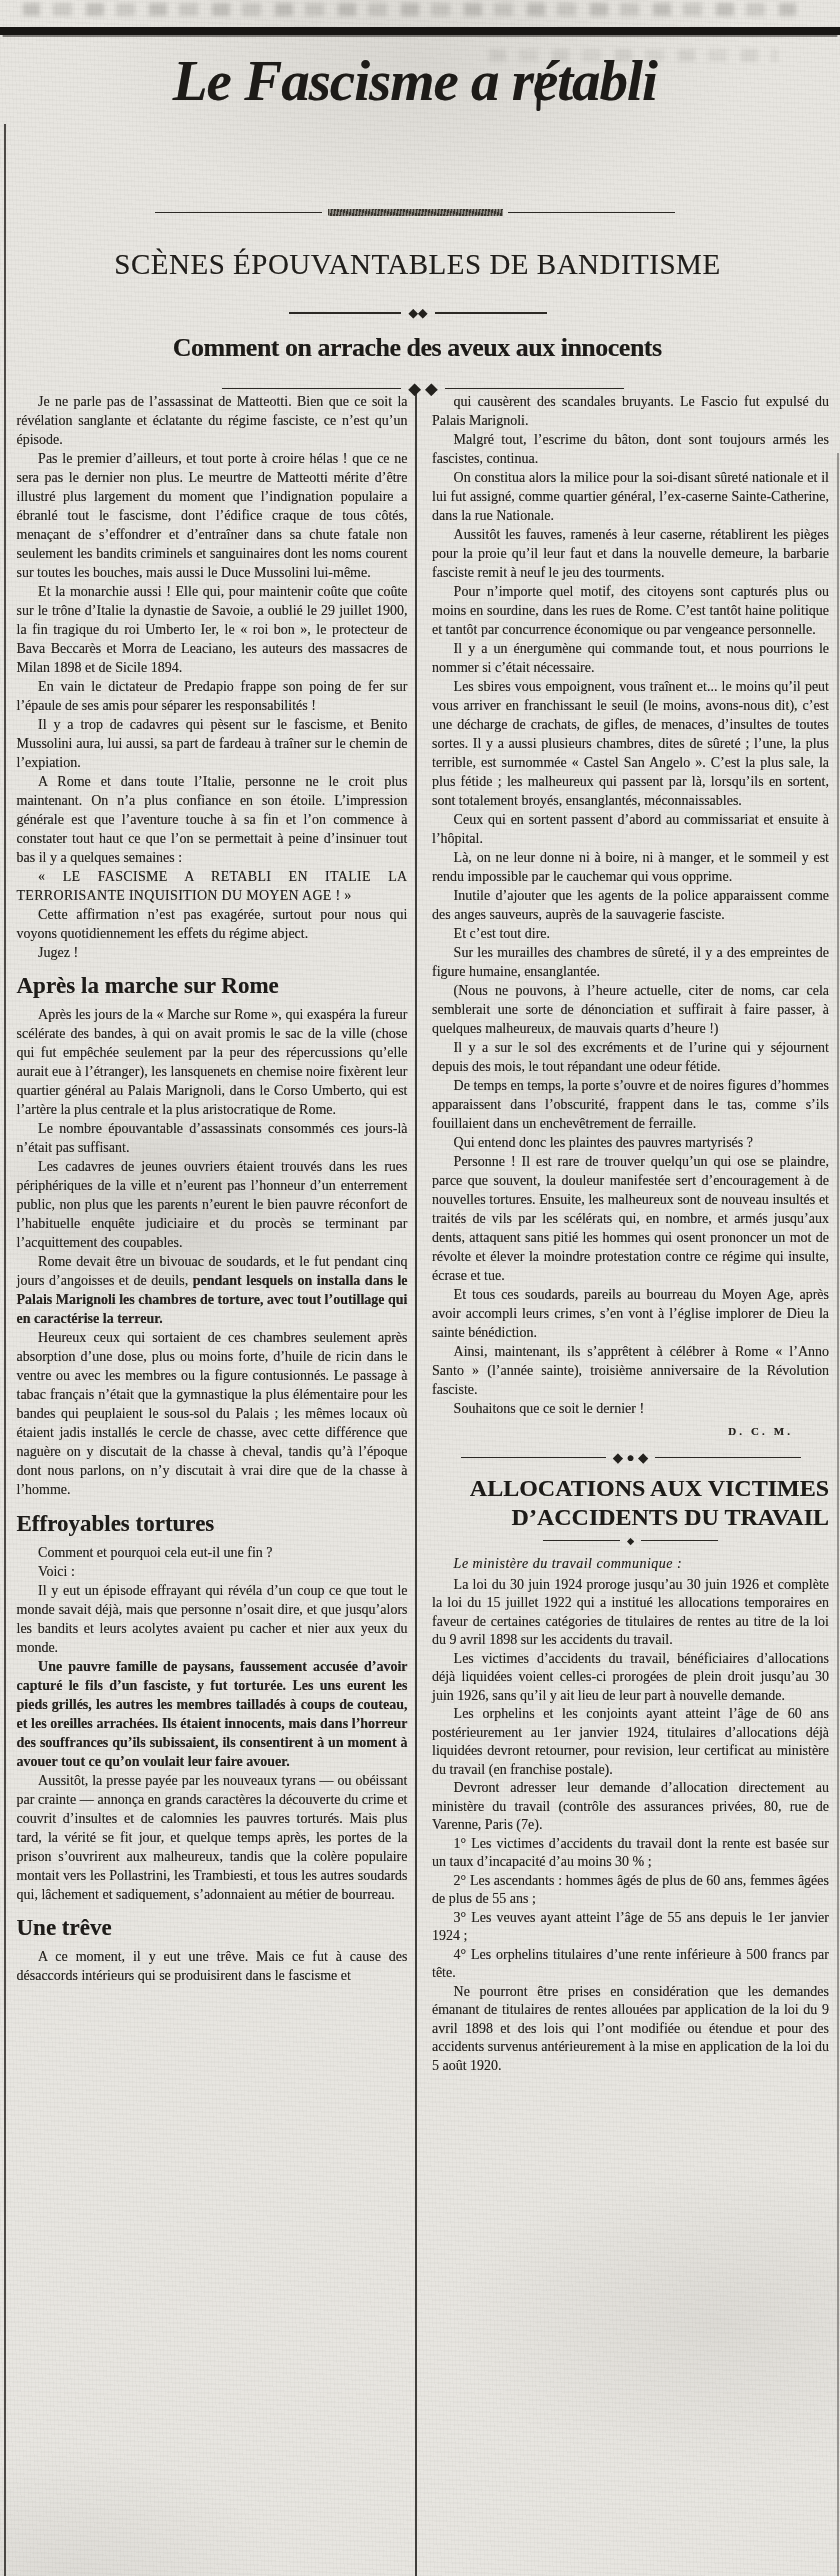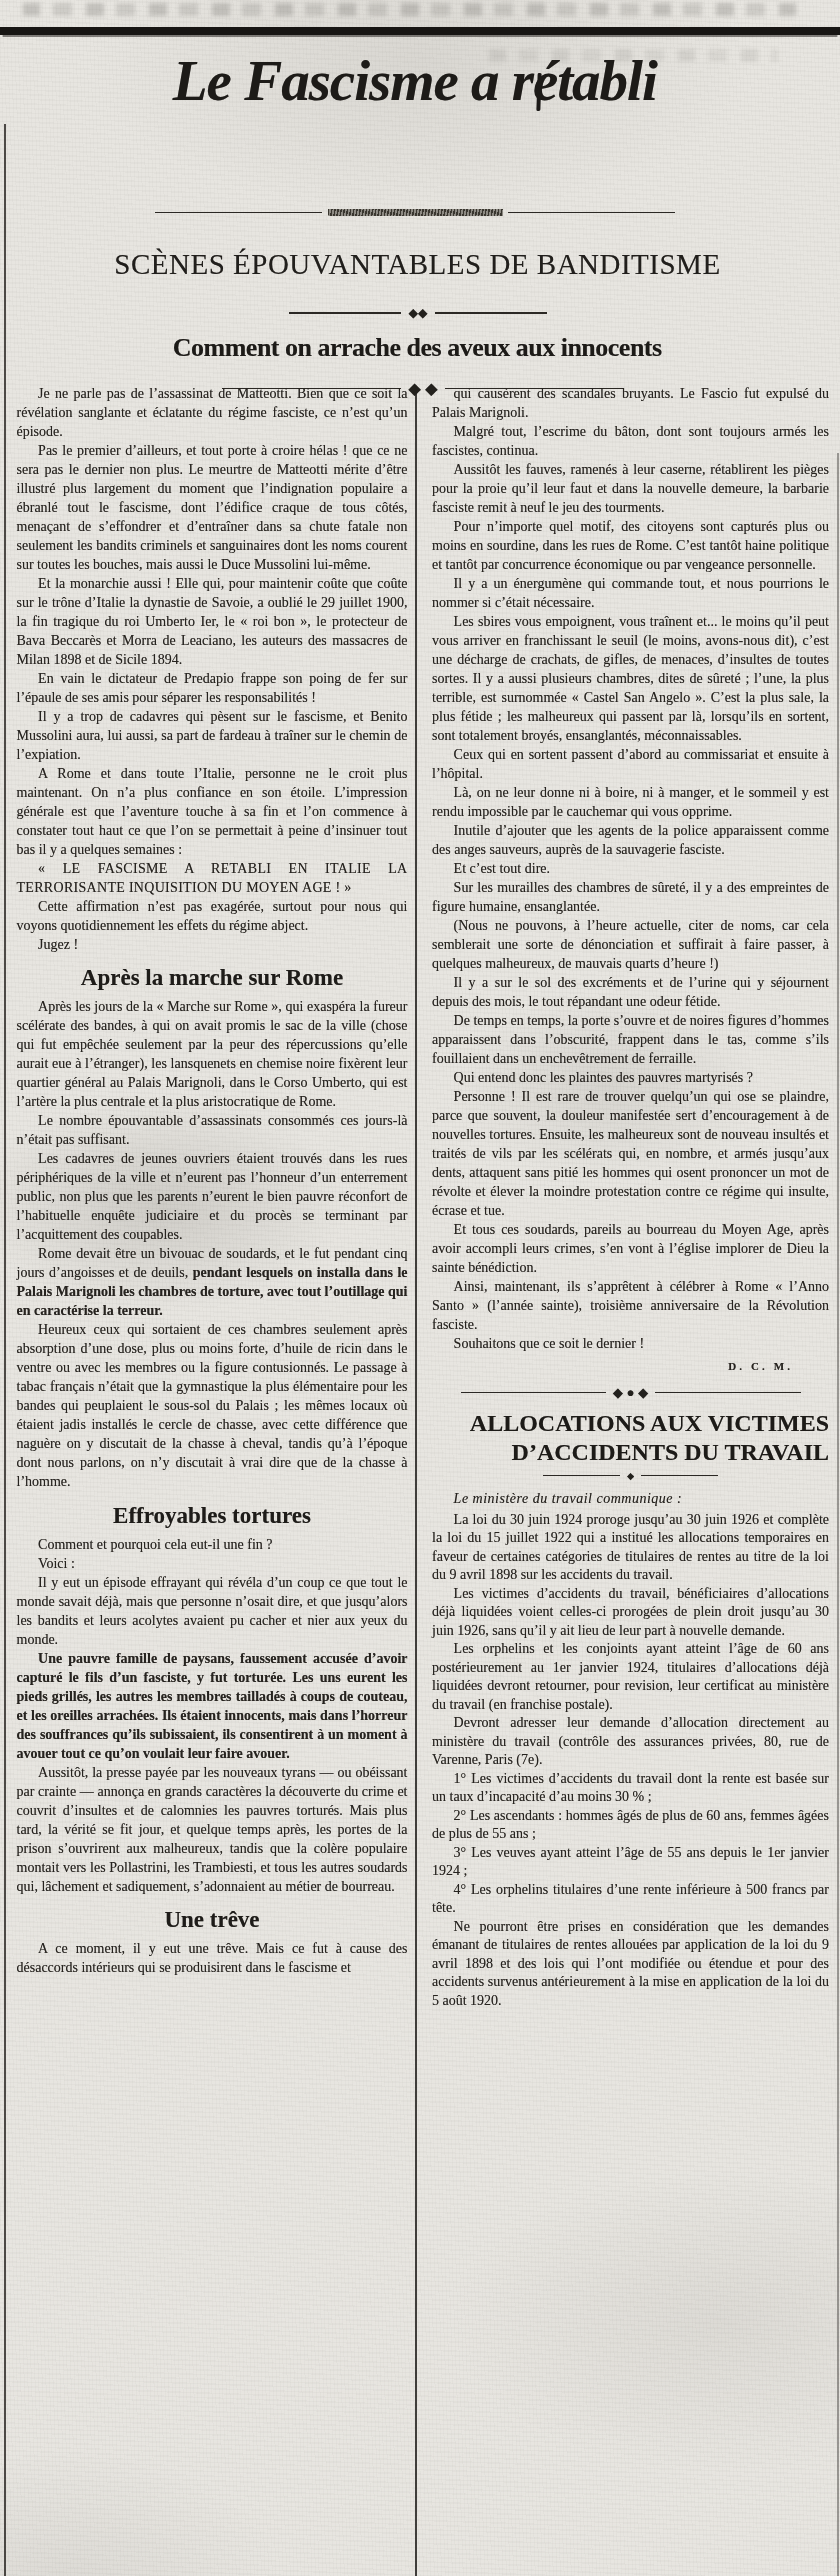--- a/index.html
+++ b/index.html
@@ -53,27 +53,27 @@
   .div-kicker{position:absolute;top:308px;left:289px;width:258px;height:10.3px;}
   .div-kicker .orn{font-size:12.4px;}
   .div-deck{position:absolute;top:382px;left:222px;width:402px;height:13.4px;}
   .div-deck .orn{font-size:16.5px;}
   .inflow{margin:12.4px auto 8.2px;}
   .div-sig{width:340px;}
   .div-sig .orn{font-size:13.4px;}
   .div-a2{width:175px;margin:3.1px auto 9.3px;}
   .div-a2 .orn{font-size:9.3px;}
   
-  .col{position:absolute;top:384px;}
+  .col{position:absolute;top:392px;}
   .col-left{left:16.5px;width:391px;}
   .col-right{left:432px;width:397px;}
   .col p{margin:0;text-indent:21.6px;text-align:justify;font-size:14px;line-height:19px;}
   .caps{letter-spacing:0.3px;}
   .bold-p, .bold-part{font-weight:bold;}
-  .section-h{margin:11.3px 0 6.2px;text-align:center;font-weight:bold;font-size:23px;line-height:26px;color:#1e1c19;}
+  .section-h{margin:11.3px 0 6.2px;font-weight:bold;font-size:23px;line-height:26px;color:#1e1c19;}
   .sig{margin-top:7.2px;padding-right:36px;text-align:right;font-weight:bold;font-size:11px;letter-spacing:3.1px;}
   .a2 p{line-height:18.5px;}
   .a2-title{margin:2.1px 0 3.1px;text-align:right;font-weight:bold;font-size:24px;line-height:29px;color:#1d1b18;}
   .a2-title span{display:block;}
   .lede{font-style:italic;letter-spacing:0.5px;font-size:14.4px;margin-bottom:2.1px !important;}
 </style>
 </head>
 <body>
 
 <div class="page">
@@ -140,20 +140,21 @@
     <p class="bold-p">Une pauvre famille de paysans, faussement accusée d’avoir capturé le fils d’un fasciste, y fut torturée. Les uns eurent les pieds grillés, les autres les membres tailladés à coups de couteau, et les oreilles arrachées. Ils étaient innocents, mais dans l’horreur des souffrances qu’ils subissaient, ils consentirent à un moment à avouer tout ce qu’on voulait leur faire avouer.</p>
     <p>Aussitôt, la presse payée par les nouveaux tyrans — ou obéissant par crainte — annonça en grands caractères la découverte du crime et couvrit d’insultes et de calomnies les pauvres torturés. Mais plus tard, la vérité se fit jour, et quelque temps après, les portes de la prison s’ouvrirent aux malheureux, tandis que la colère populaire montait vers les Pollastrini, les Trambiesti, et tous les autres soudards qui, lâchement et sadiquement, s’adonnaient au métier de bourreau.</p>
 
     <h3 class="section-h">Une trêve</h3>
     <p>A ce moment, il y eut une trêve. Mais ce fut à cause des désaccords intérieurs qui se produisirent dans le fascisme et</p>
   </div>
 
   <div class="col col-right">
     <p>qui causèrent des scandales bruyants. Le Fascio fut expulsé du Palais Marignoli.</p>
     <p>Malgré tout, l’escrime du bâton, dont sont toujours armés les fascistes, continua.</p>
+    <p>On constitua alors la milice pour la soi-disant sûreté nationale et il lui fut assigné, comme quartier général, l’ex-caserne Sainte-Catherine, dans la rue Nationale.</p>
     <p>Aussitôt les fauves, ramenés à leur caserne, rétablirent les pièges pour la proie qu’il leur faut et dans la nouvelle demeure, la barbarie fasciste remit à neuf le jeu des tourments.</p>
     <p>Pour n’importe quel motif, des citoyens sont capturés plus ou moins en sourdine, dans les rues de Rome. C’est tantôt haine politique et tantôt par concurrence économique ou par vengeance personnelle.</p>
     <p>Il y a un énergumène qui commande tout, et nous pourrions le nommer si c’était nécessaire.</p>
     <p>Les sbires vous empoignent, vous traînent et... le moins qu’il peut vous arriver en franchissant le seuil (le moins, avons-nous dit), c’est une décharge de crachats, de gifles, de menaces, d’insultes de toutes sortes. Il y a aussi plusieurs chambres, dites de sûreté ; l’une, la plus terrible, est surnommée « Castel San Angelo ». C’est la plus sale, la plus fétide ; les malheureux qui passent par là, lorsqu’ils en sortent, sont totalement broyés, ensanglantés, méconnaissables.</p>
     <p>Ceux qui en sortent passent d’abord au commissariat et ensuite à l’hôpital.</p>
     <p>Là, on ne leur donne ni à boire, ni à manger, et le sommeil y est rendu impossible par le cauchemar qui vous opprime.</p>
     <p>Inutile d’ajouter que les agents de la police apparaissent comme des anges sauveurs, auprès de la sauvagerie fasciste.</p>
     <p>Et c’est tout dire.</p>
     <p>Sur les murailles des chambres de sûreté, il y a des empreintes de figure humaine, ensanglantée.</p>
     <p>(Nous ne pouvons, à l’heure actuelle, citer de noms, car cela semblerait une sorte de dénonciation et suffirait à faire passer, à quelques malheureux, de mauvais quarts d’heure !)</p>

